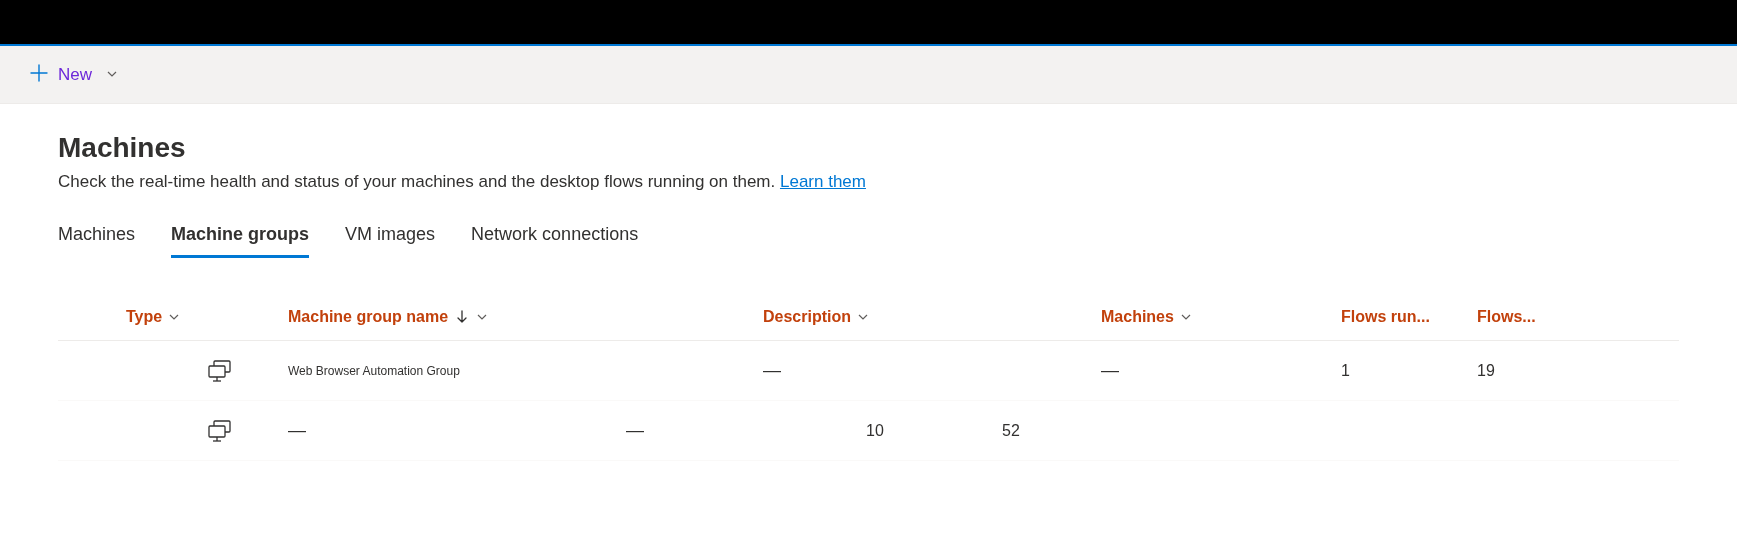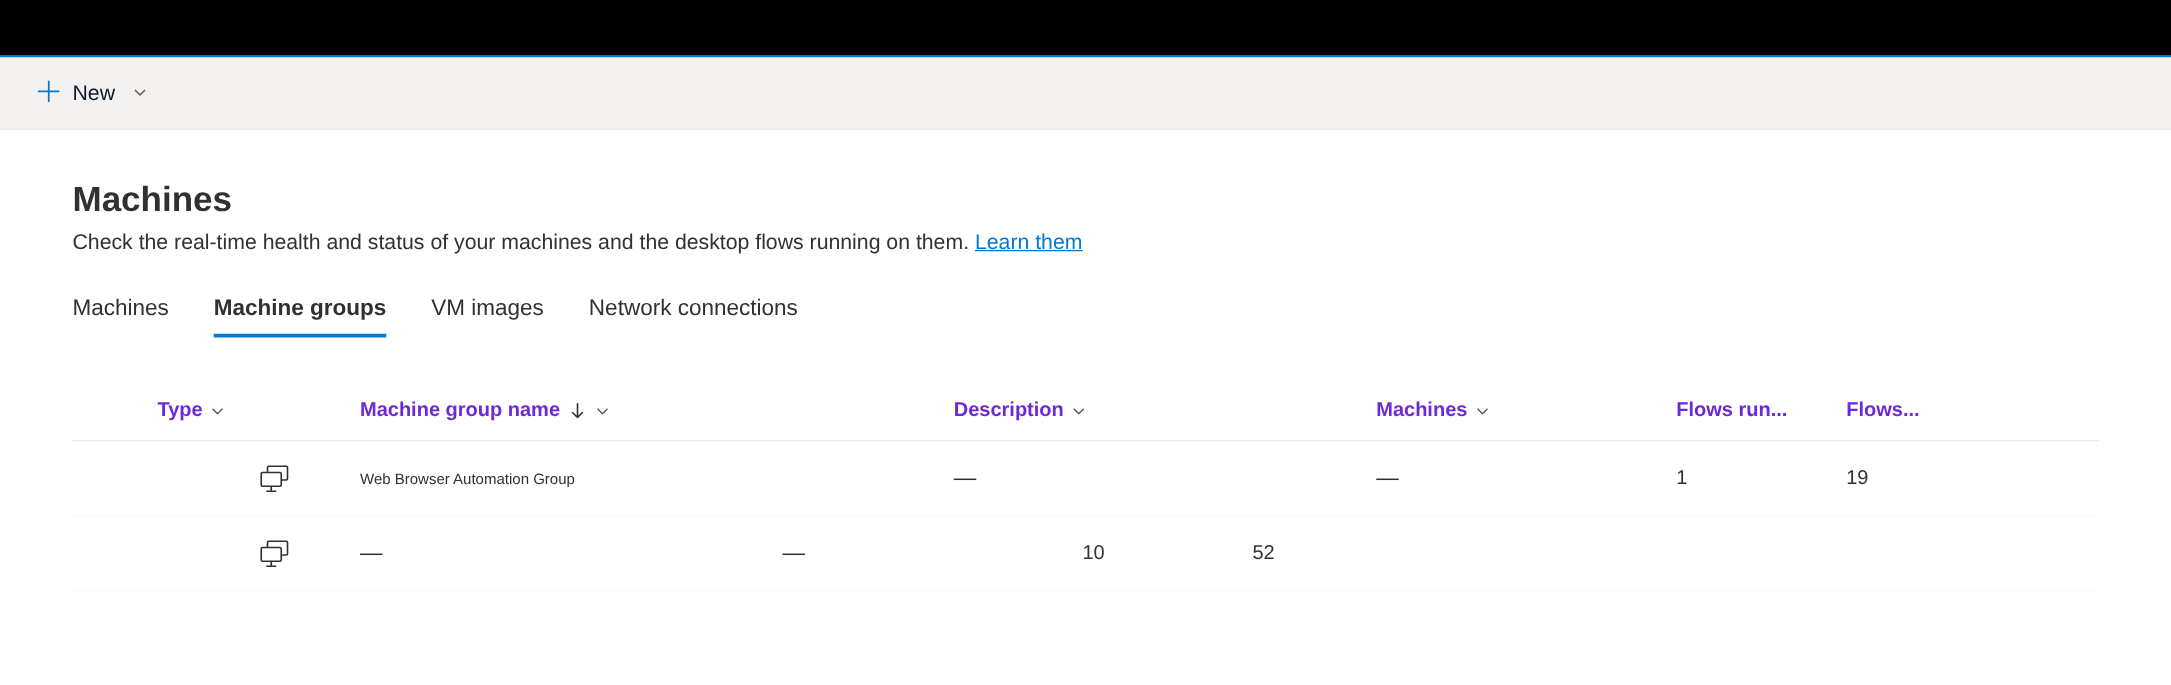--- a/index.html
+++ b/index.html
@@ -29,37 +29,36 @@
       border-bottom: 1px solid #edebe9;
     }
     .new-btn {
       display: inline-flex;
       align-items: center;
       gap: 10px;
       padding: 6px 10px;
       background: transparent;
       border: none;
       cursor: pointer;
-      color: #0f172a;
+      color: #6d28d9;
       font-size: 17px;
       font-family: inherit;
     }
     .new-btn .plus {
       color: #0078d4;
       font-size: 22px;
       font-weight: 300;
       line-height: 1;
     }
     .new-btn .chev {
       color: #605e5c;
       margin-left: 4px;
     }
     .content {
       padding: 28px 58px 0 58px;
-      margin-top: 12px;
     }
     .page-title {
       font-size: 28px;
       font-weight: 600;
       color: #323130;
       margin-bottom: 8px;
     }
     .page-sub {
       font-size: 17px;
       color: #323130;
@@ -89,21 +88,21 @@
     .table {
       width: 100%;
     }
     .thead {
       display: flex;
       align-items: center;
       border-bottom: 1px solid #edebe9;
       padding: 0 0 14px 0;
       font-size: 16px;
       font-weight: 600;
-      color: #6d28d9;
+      color: #c2410c;
     }
     .col-type { width: 230px; padding-left: 68px; display:flex; align-items:center; gap:6px; }
     .col-name { width: 475px; display:flex; align-items:center; gap:8px; }
     .col-desc { width: 338px; display:flex; align-items:center; gap:6px; }
     .col-mach { width: 240px; display:flex; align-items:center; gap:6px; }
     .col-flowsrun { width: 136px; white-space: nowrap; overflow: hidden; text-overflow: ellipsis; }
     .col-flows2 { width: 90px; white-space: nowrap; overflow: hidden; text-overflow: ellipsis; }
     .chev-down {
       display:inline-block;
     }

